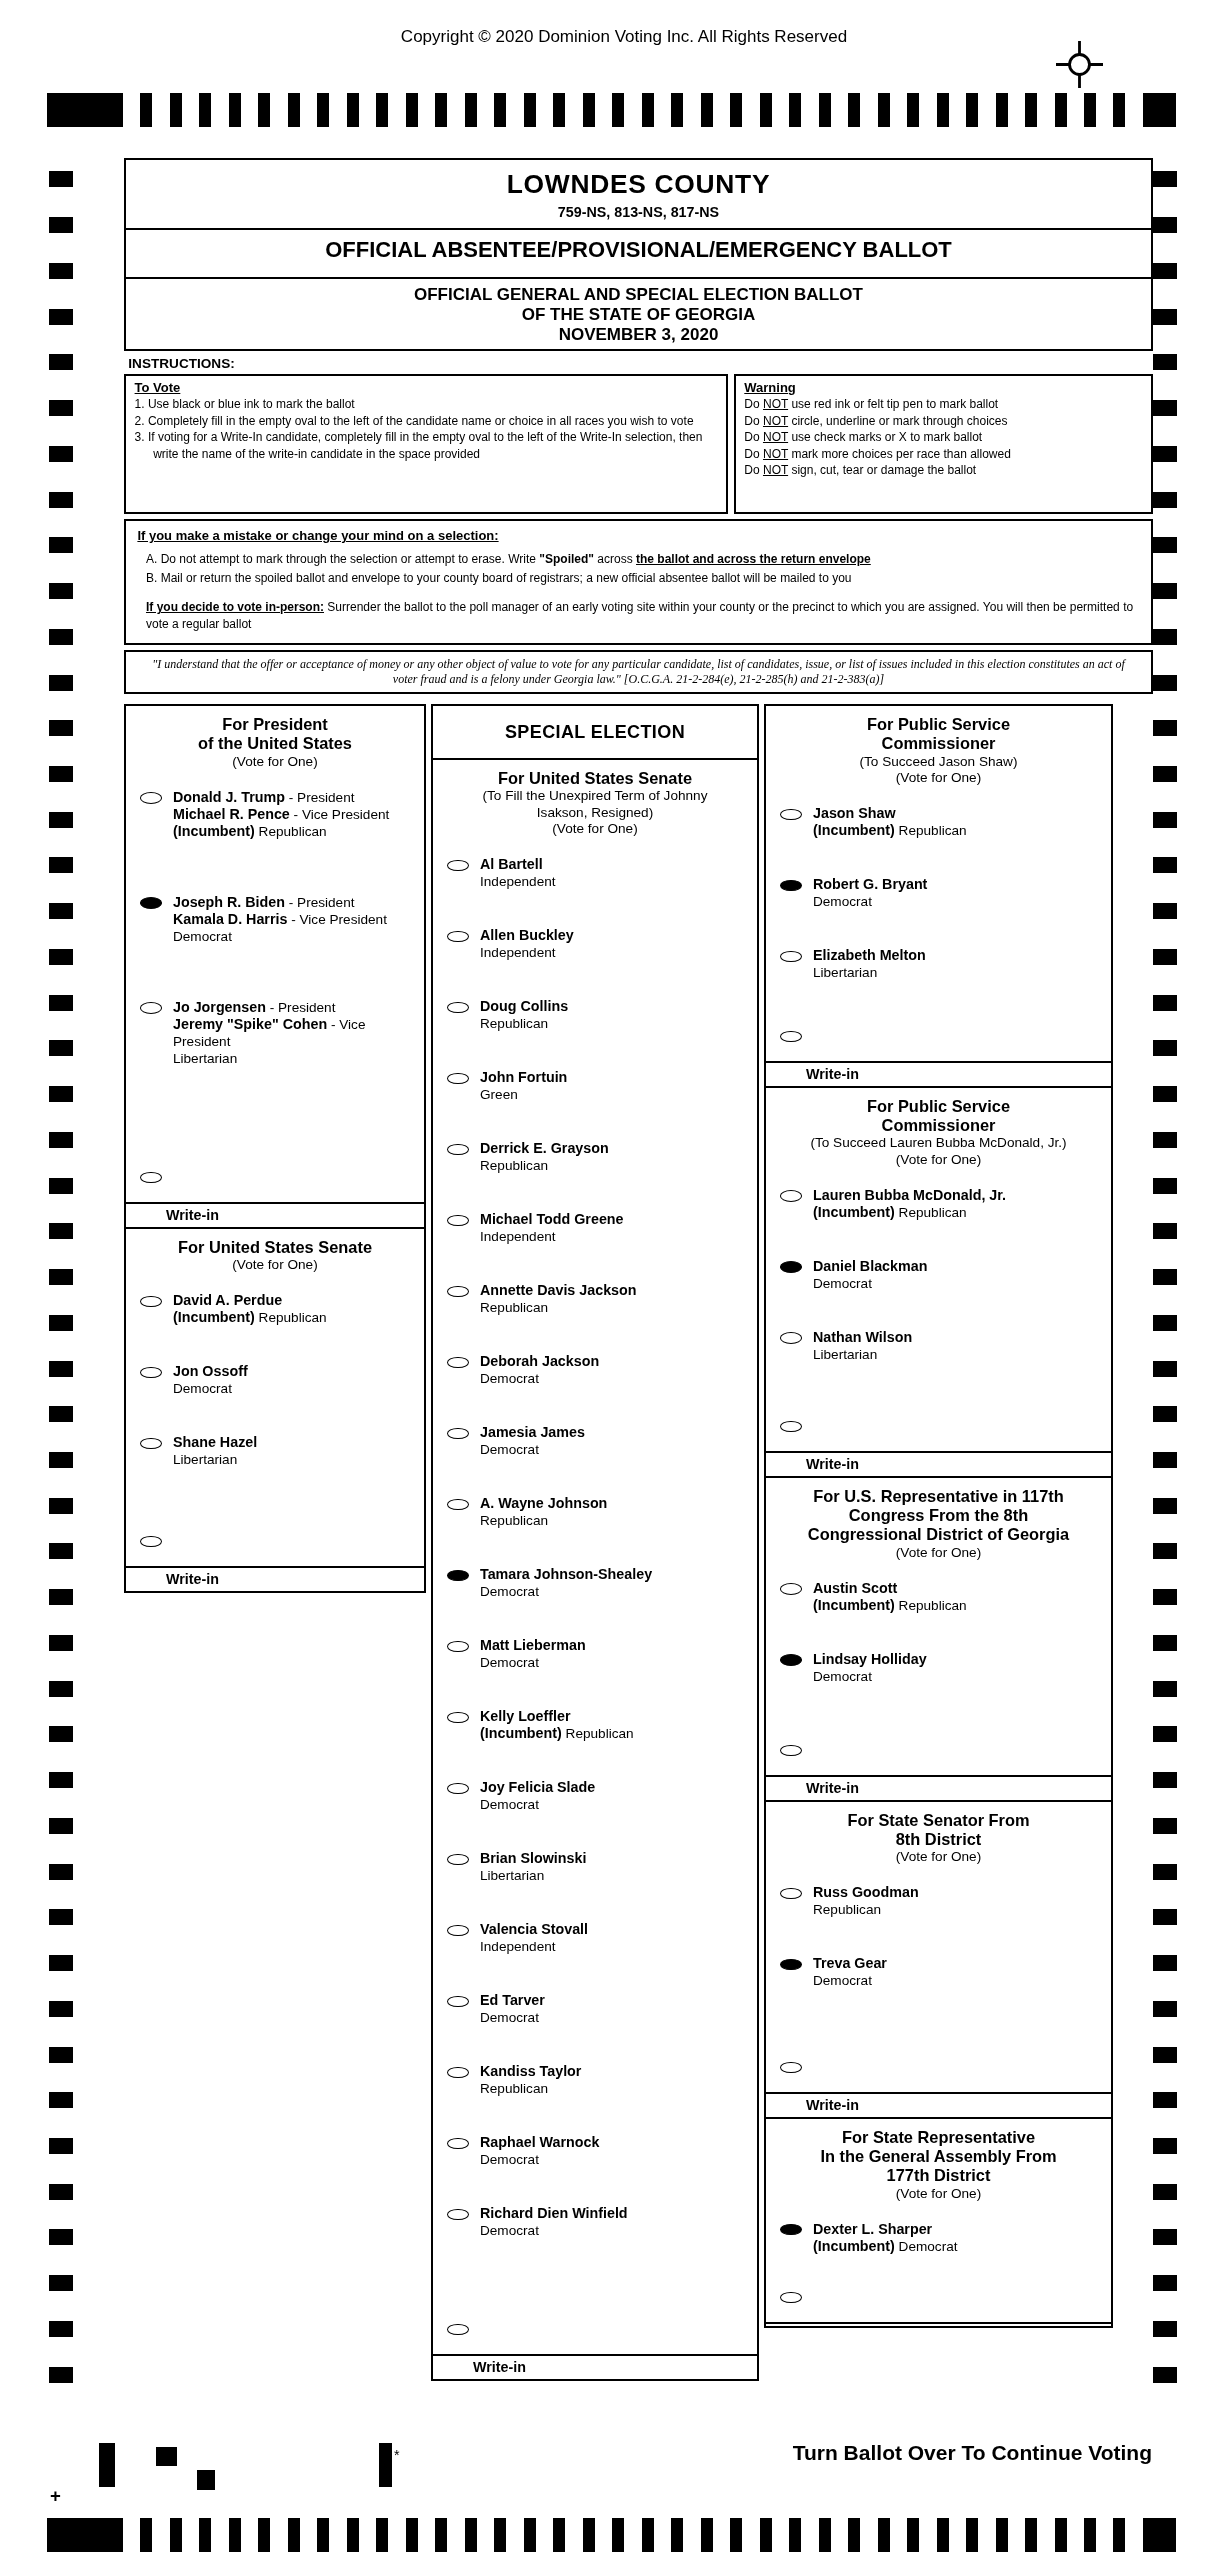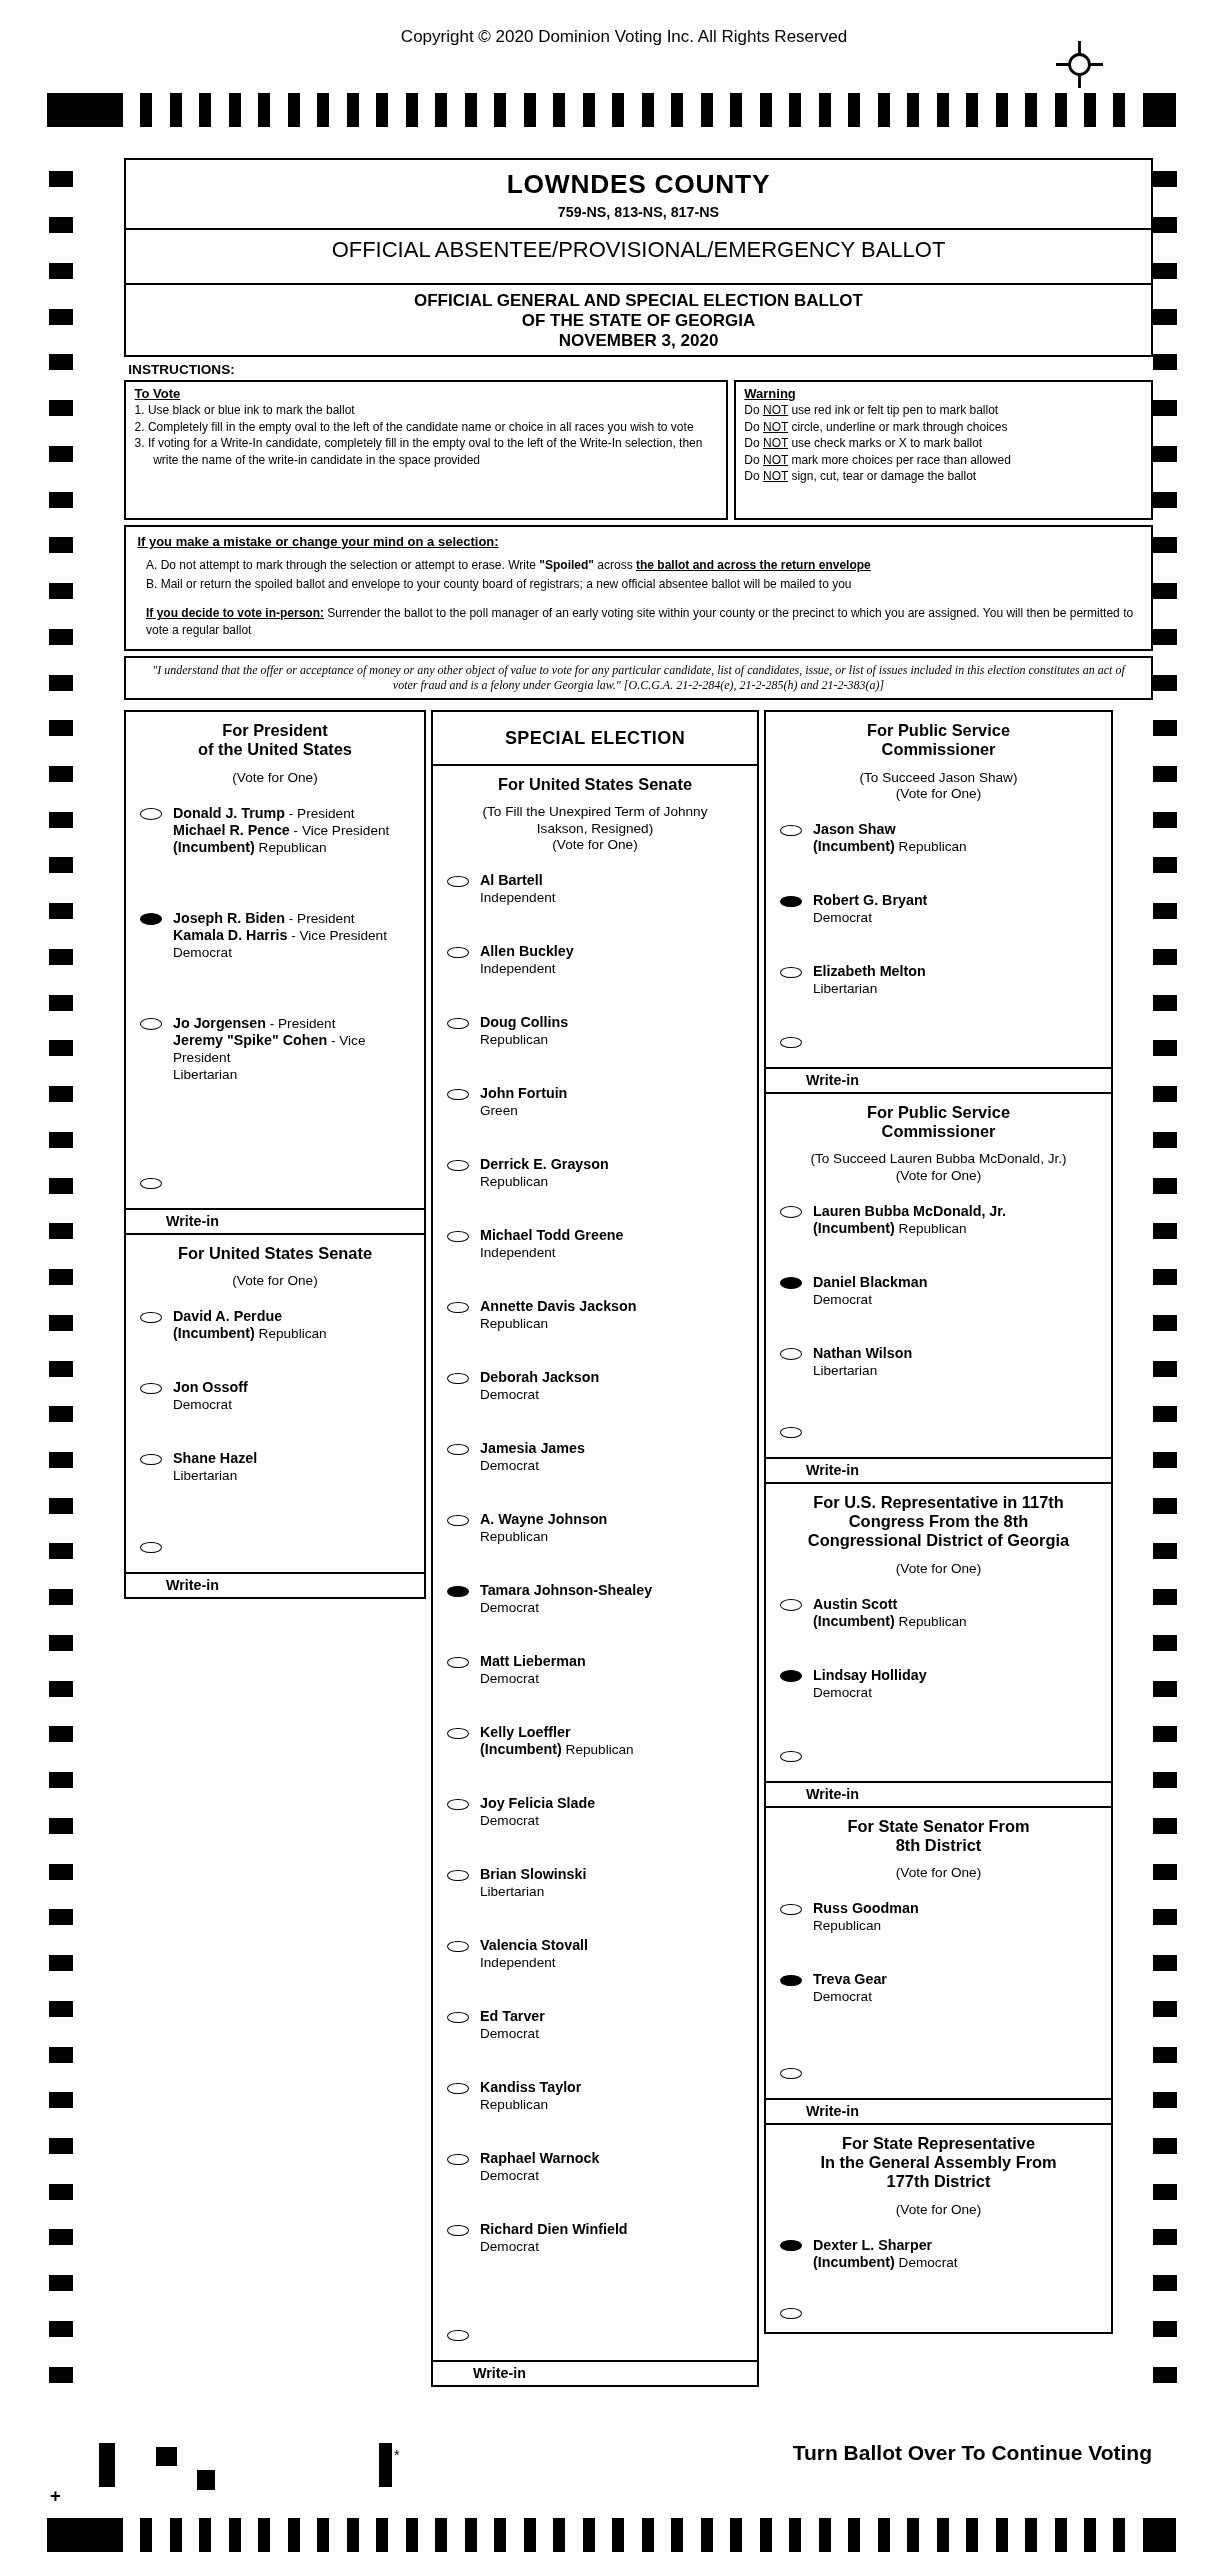--- a/index.html
+++ b/index.html
@@ -23,22 +23,22 @@
   .sq { position:absolute; width:23.6px; height:15.7px; background:#000; }
 
   
   .ballot { position:absolute; left:124px; top:158px; width:1029px; }
   .box { border:2.1px solid #000; background:#fff; }
 
   .county-box { height:72px; text-align:center; padding-top:8.6px; }
   .county { font-size:26.4px; font-weight:bold; letter-spacing:0.7px; }
   .precincts { font-size:14.3px; font-weight:bold; margin-top:4.3px; }
 
-  .type-box { height:57px; margin-top:-2.1px; text-align:center;
-              font-size:22px; font-weight:normal; line-height:39px; }
+  .type-box { height:51px; margin-top:-2.1px; text-align:center;
+              font-size:22px; font-weight:bold; line-height:39px; }
 
   .title-box { height:74px; margin-top:-2.1px; text-align:center; padding-top:6.4px;
                font-weight:bold; font-size:17px; line-height:20px; }
 
   .inst-label { font-weight:bold; font-size:13.6px; margin:5px 0 2.9px 4.3px; }
 
   .inst-row { display:flex; gap:5.7px; }
   .tovote-box { width:604px; padding:4.3px 8.6px 7.1px; min-height:140px; }
   .warning-box { flex:1; padding:4.3px 8.6px 7.1px; min-height:140px; }
   .inst-title { display:block; font-weight:bold; text-decoration:underline;
@@ -58,21 +58,21 @@
                 font-family:"Liberation Serif", serif; }
 
   
   .contest-columns { display:flex; gap:5px; margin-top:10px; align-items:flex-start; }
   .ballot-col > div + div { margin-top:-2.1px; }
   .special-hdr { border:2.1px solid #000; height:56px; display:flex; align-items:center;
                  justify-content:center; font-weight:bold; font-size:18px; letter-spacing:0.4px; }
   .contest { border:2.1px solid #000; display:flex; flex-direction:column;
              overflow:hidden; padding-top:8.6px; }
   .contest-title { text-align:center; font-weight:bold; font-size:16.4px; line-height:19.3px; padding:0 4.3px; }
-  .contest-sub { text-align:center; font-size:13.6px; line-height:16.4px; margin-top:10px; margin-bottom:18.6px; padding:0 4.3px; }
+  .contest-sub { text-align:center; font-size:13.6px; line-height:16.4px; margin-top:0; margin-bottom:18.6px; padding:0 4.3px; }
 
   .candidate { display:flex; padding:0 5.7px 0 14.3px; margin-bottom:37px; }
   .candidate.three { margin-bottom:54px; }
   .oval { flex:0 0 22px; width:22px; height:11.4px; border:1.4px solid #000;
           border-radius:50%; margin:3.6px 10.7px 0 0; background:#fff; display:inline-block; }
   .oval.filled { background:#000; }
   .cl { font-size:13.6px; line-height:17px; }
   .cl b { font-size:14.3px; }
 
   .writein-block { margin-top:auto; }

